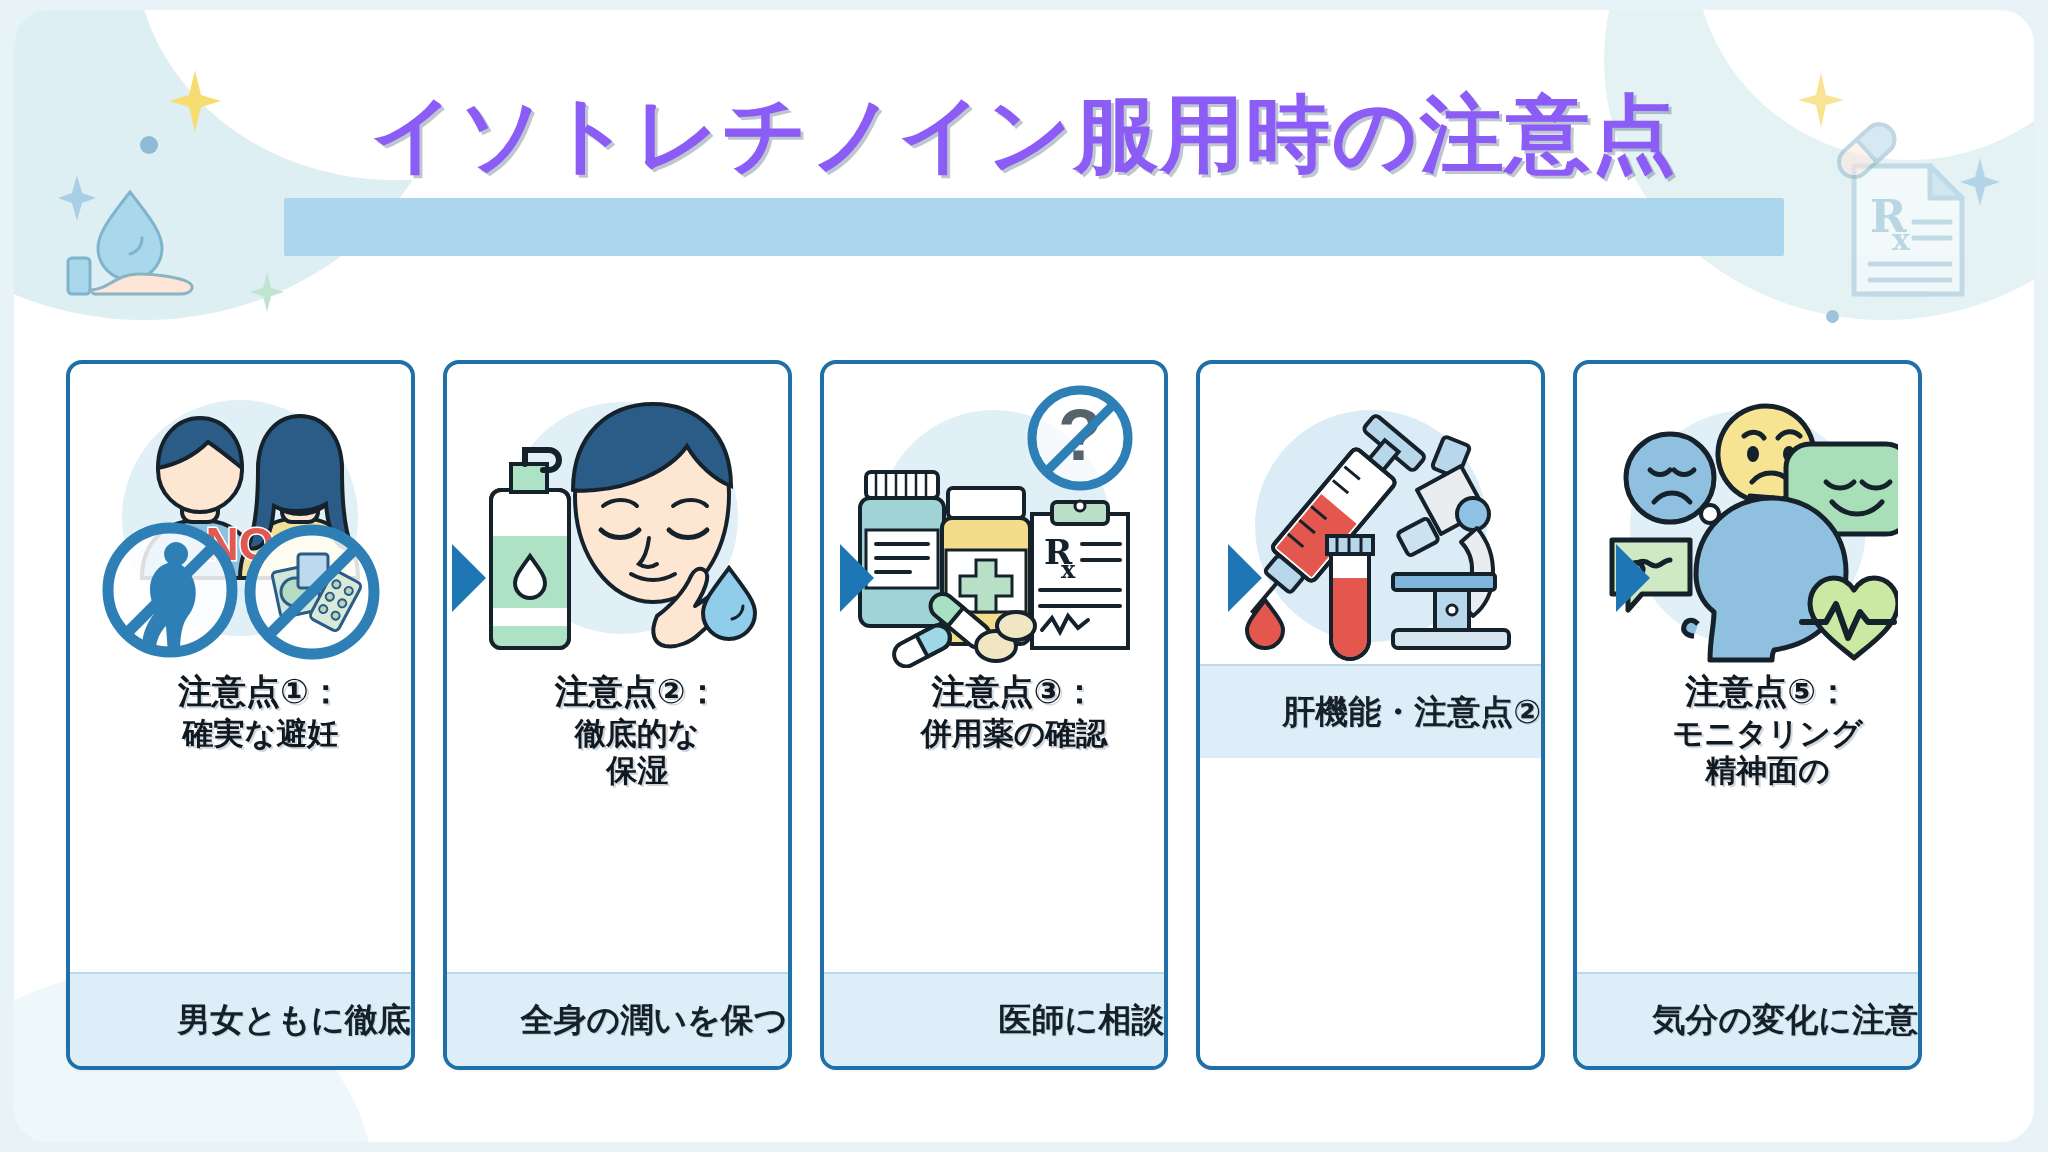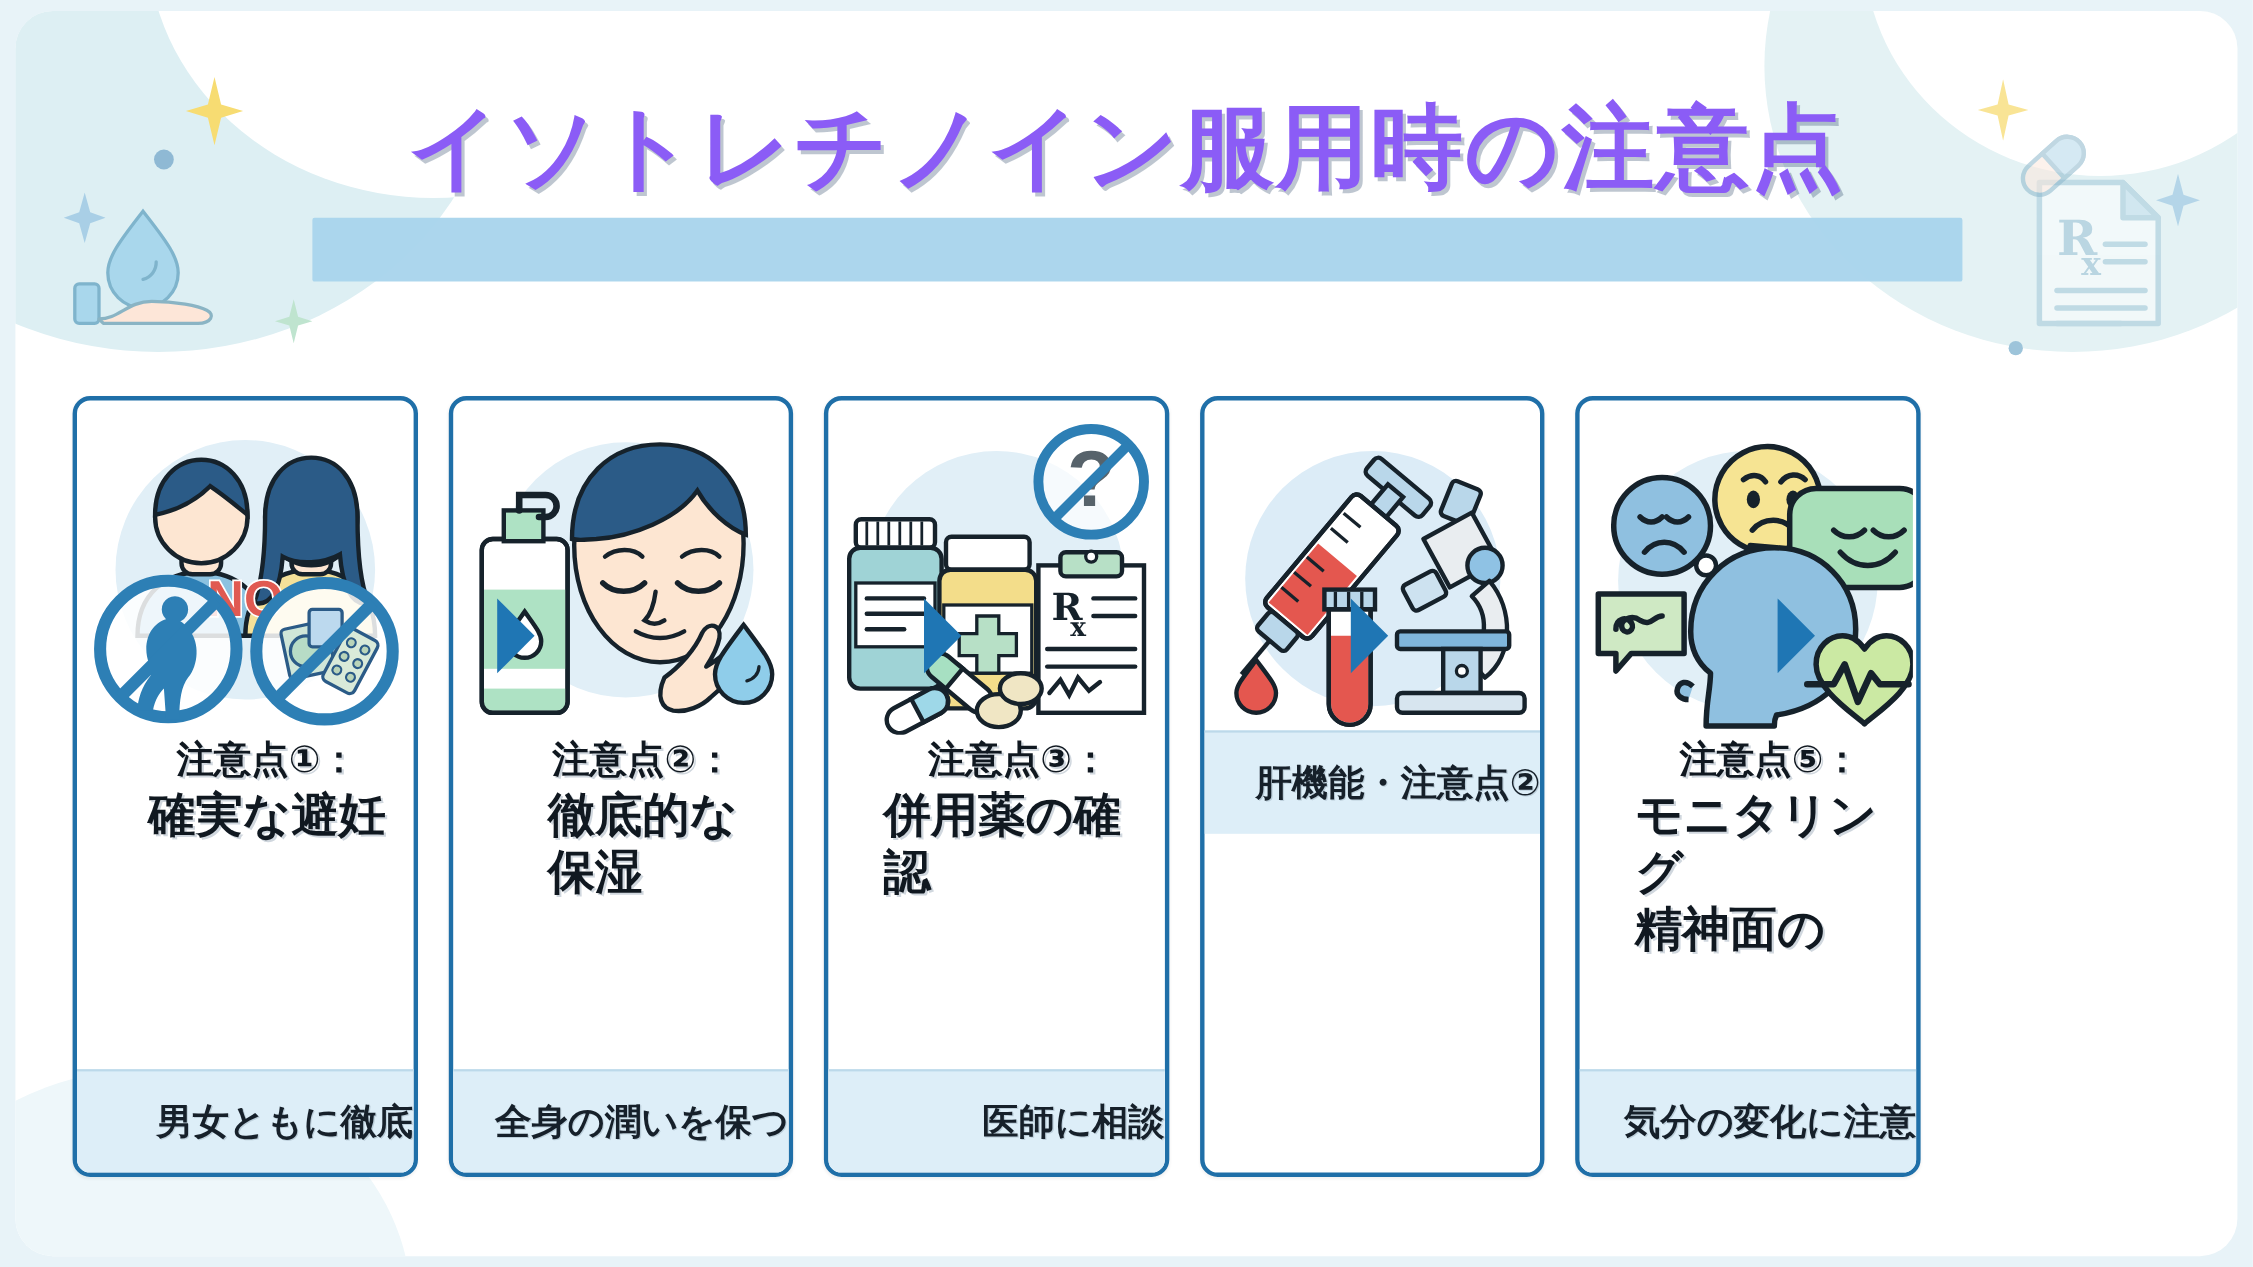--- a/index.html
+++ b/index.html
@@ -37,21 +37,21 @@
   .title{
     position:relative;display:inline-block;
     font-size:84px;font-weight:bold;letter-spacing:2px;
     color:#8b5cf6;
     text-shadow:3px 3px 0 rgba(20,50,85,.28);
     line-height:1.1;white-space:nowrap;
   }
 
   
   .cards{
-    position:absolute;left:52px;top:350px;width:1680px;height:710px;
+    position:absolute;left:52px;top:350px;width:1856px;height:710px;
     display:flex;justify-content:space-between;align-items:stretch;gap:28px;
   }
   .card{
     position:relative;width:362px;
     background:#ffffff;
     border:4px solid #1f6fa8;
     border-radius:16px;
     display:flex;flex-direction:column;
     box-shadow:0 1px 3px rgba(0,0,0,.06);
     overflow:hidden;
@@ -64,23 +64,23 @@
   .card-body{
     flex:1;display:flex;flex-direction:column;align-items:center;
     justify-content:flex-start;padding:6px 10px 0;box-sizing:border-box;margin-left:40px;
   }
   .card-kicker{
     font-size:34px;font-weight:bold;color:#101820;
     text-shadow:2px 2px 0 rgba(120,140,160,.35);
     line-height:1.25;white-space:nowrap;
   }
   .card-title{
-    font-size:43px;font-weight:bold;color:#101820;
+    font-size:31px;font-weight:bold;color:#101820;
     text-shadow:2px 2px 0 rgba(120,140,160,.35);
-    line-height:1.22;text-align:left;margin-top:2px;
+    line-height:1.22;text-align:center;margin-top:2px;
   }
   .card-foot{
     height:92px;background:#ddeef8;border-top:2px solid #bcd9ea;
     display:flex;align-items:center;justify-content:flex-end;
   }
   .card-foot span{
     font-size:33px;font-weight:bold;color:#16202a;
     text-shadow:1px 1px 0 rgba(140,160,175,.4);white-space:nowrap;
   }
 

